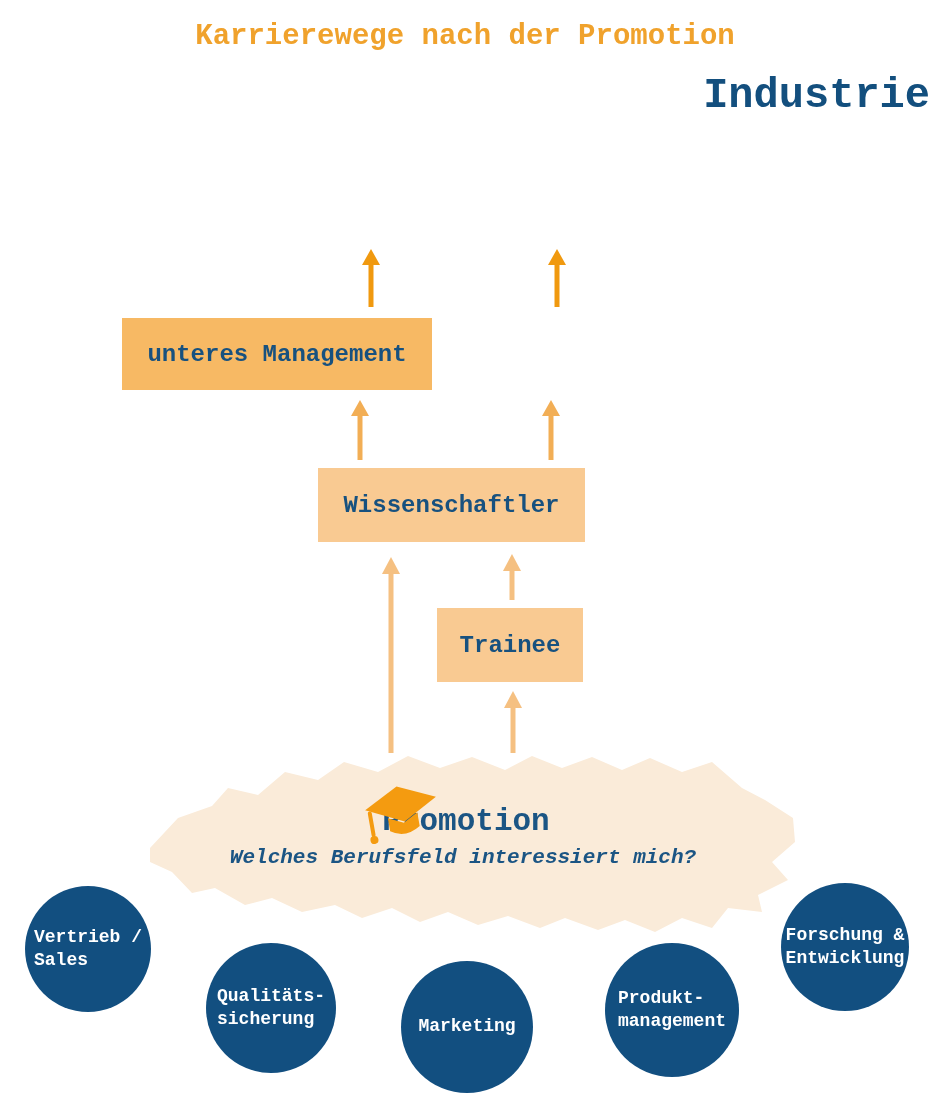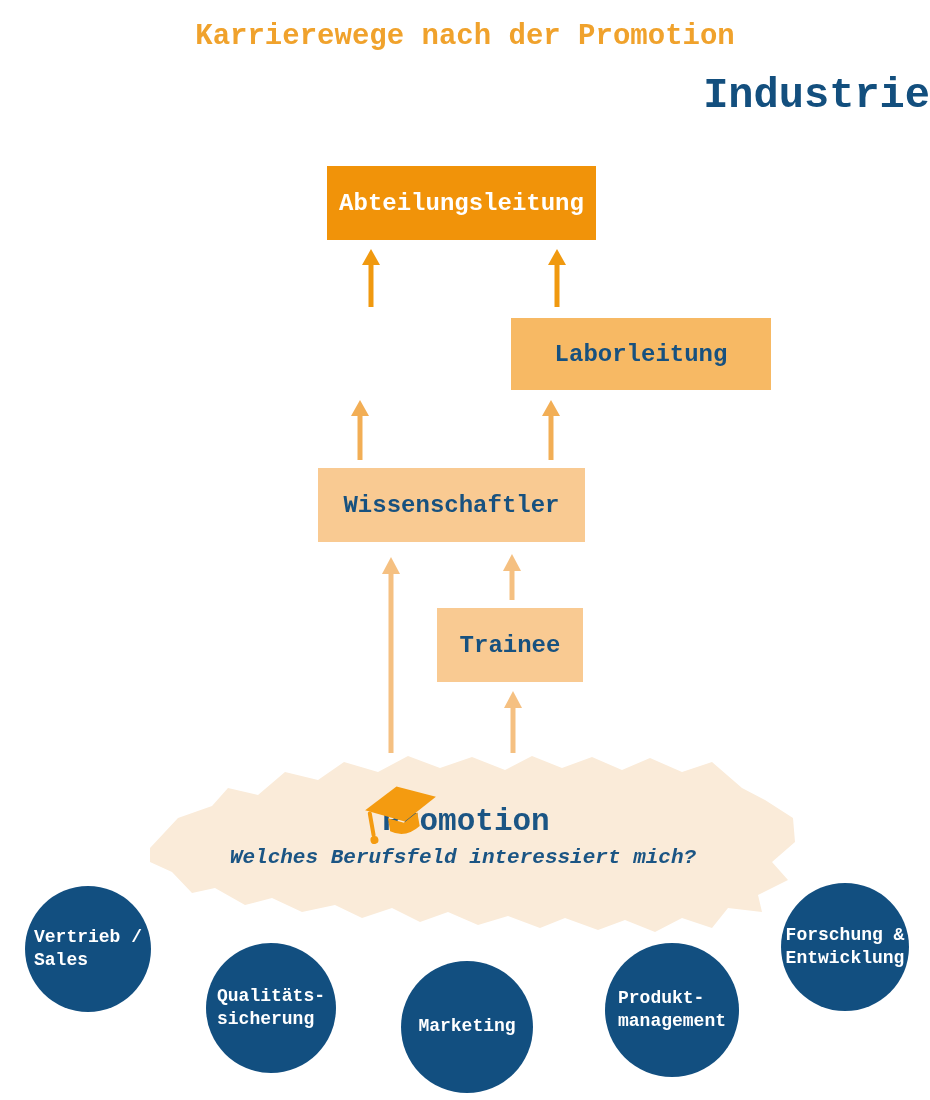--- a/index.html
+++ b/index.html
@@ -143,22 +143,21 @@
       <line x1="391" y1="753" x2="391" y2="572" stroke-width="5" stroke="#F5C081"></line>
       <polygon points="382,574 400,574 391,557" fill="#F5C081"></polygon>
     </g>
 
     <g>
       <line x1="513" y1="753" x2="513" y2="706" stroke-width="5" stroke="#F5C081"></line>
       <polygon points="504,708 522,708 513,691" fill="#F5C081"></polygon>
     </g>
   </svg>
 
-  <div class="box box-top">Abteilungsleitung</div>
-  <div class="box box-lab">Laborleitung</div>
+  <div class="box box-mgmt">unteres Management</div>
   <div class="box box-sci">Wissenschaftler</div>
   <div class="box box-train">Trainee</div>
 
   <div class="promo-icon">
     <svg width="82" height="74" viewBox="0 0 82 74" xmlns="http://www.w3.org/2000/svg">
       <g transform="rotate(-10 41 30)" fill="#F49B10">
         <path d="M27,34 L27,47 Q41,57 57,47 L57,33 L42,41 Z"></path>
         <polygon points="41,4 78,21 43,40 6,22"></polygon>
         <rect x="8" y="24" width="4" height="26" rx="2"></rect>
         <circle cx="10" cy="53" r="4"></circle>

